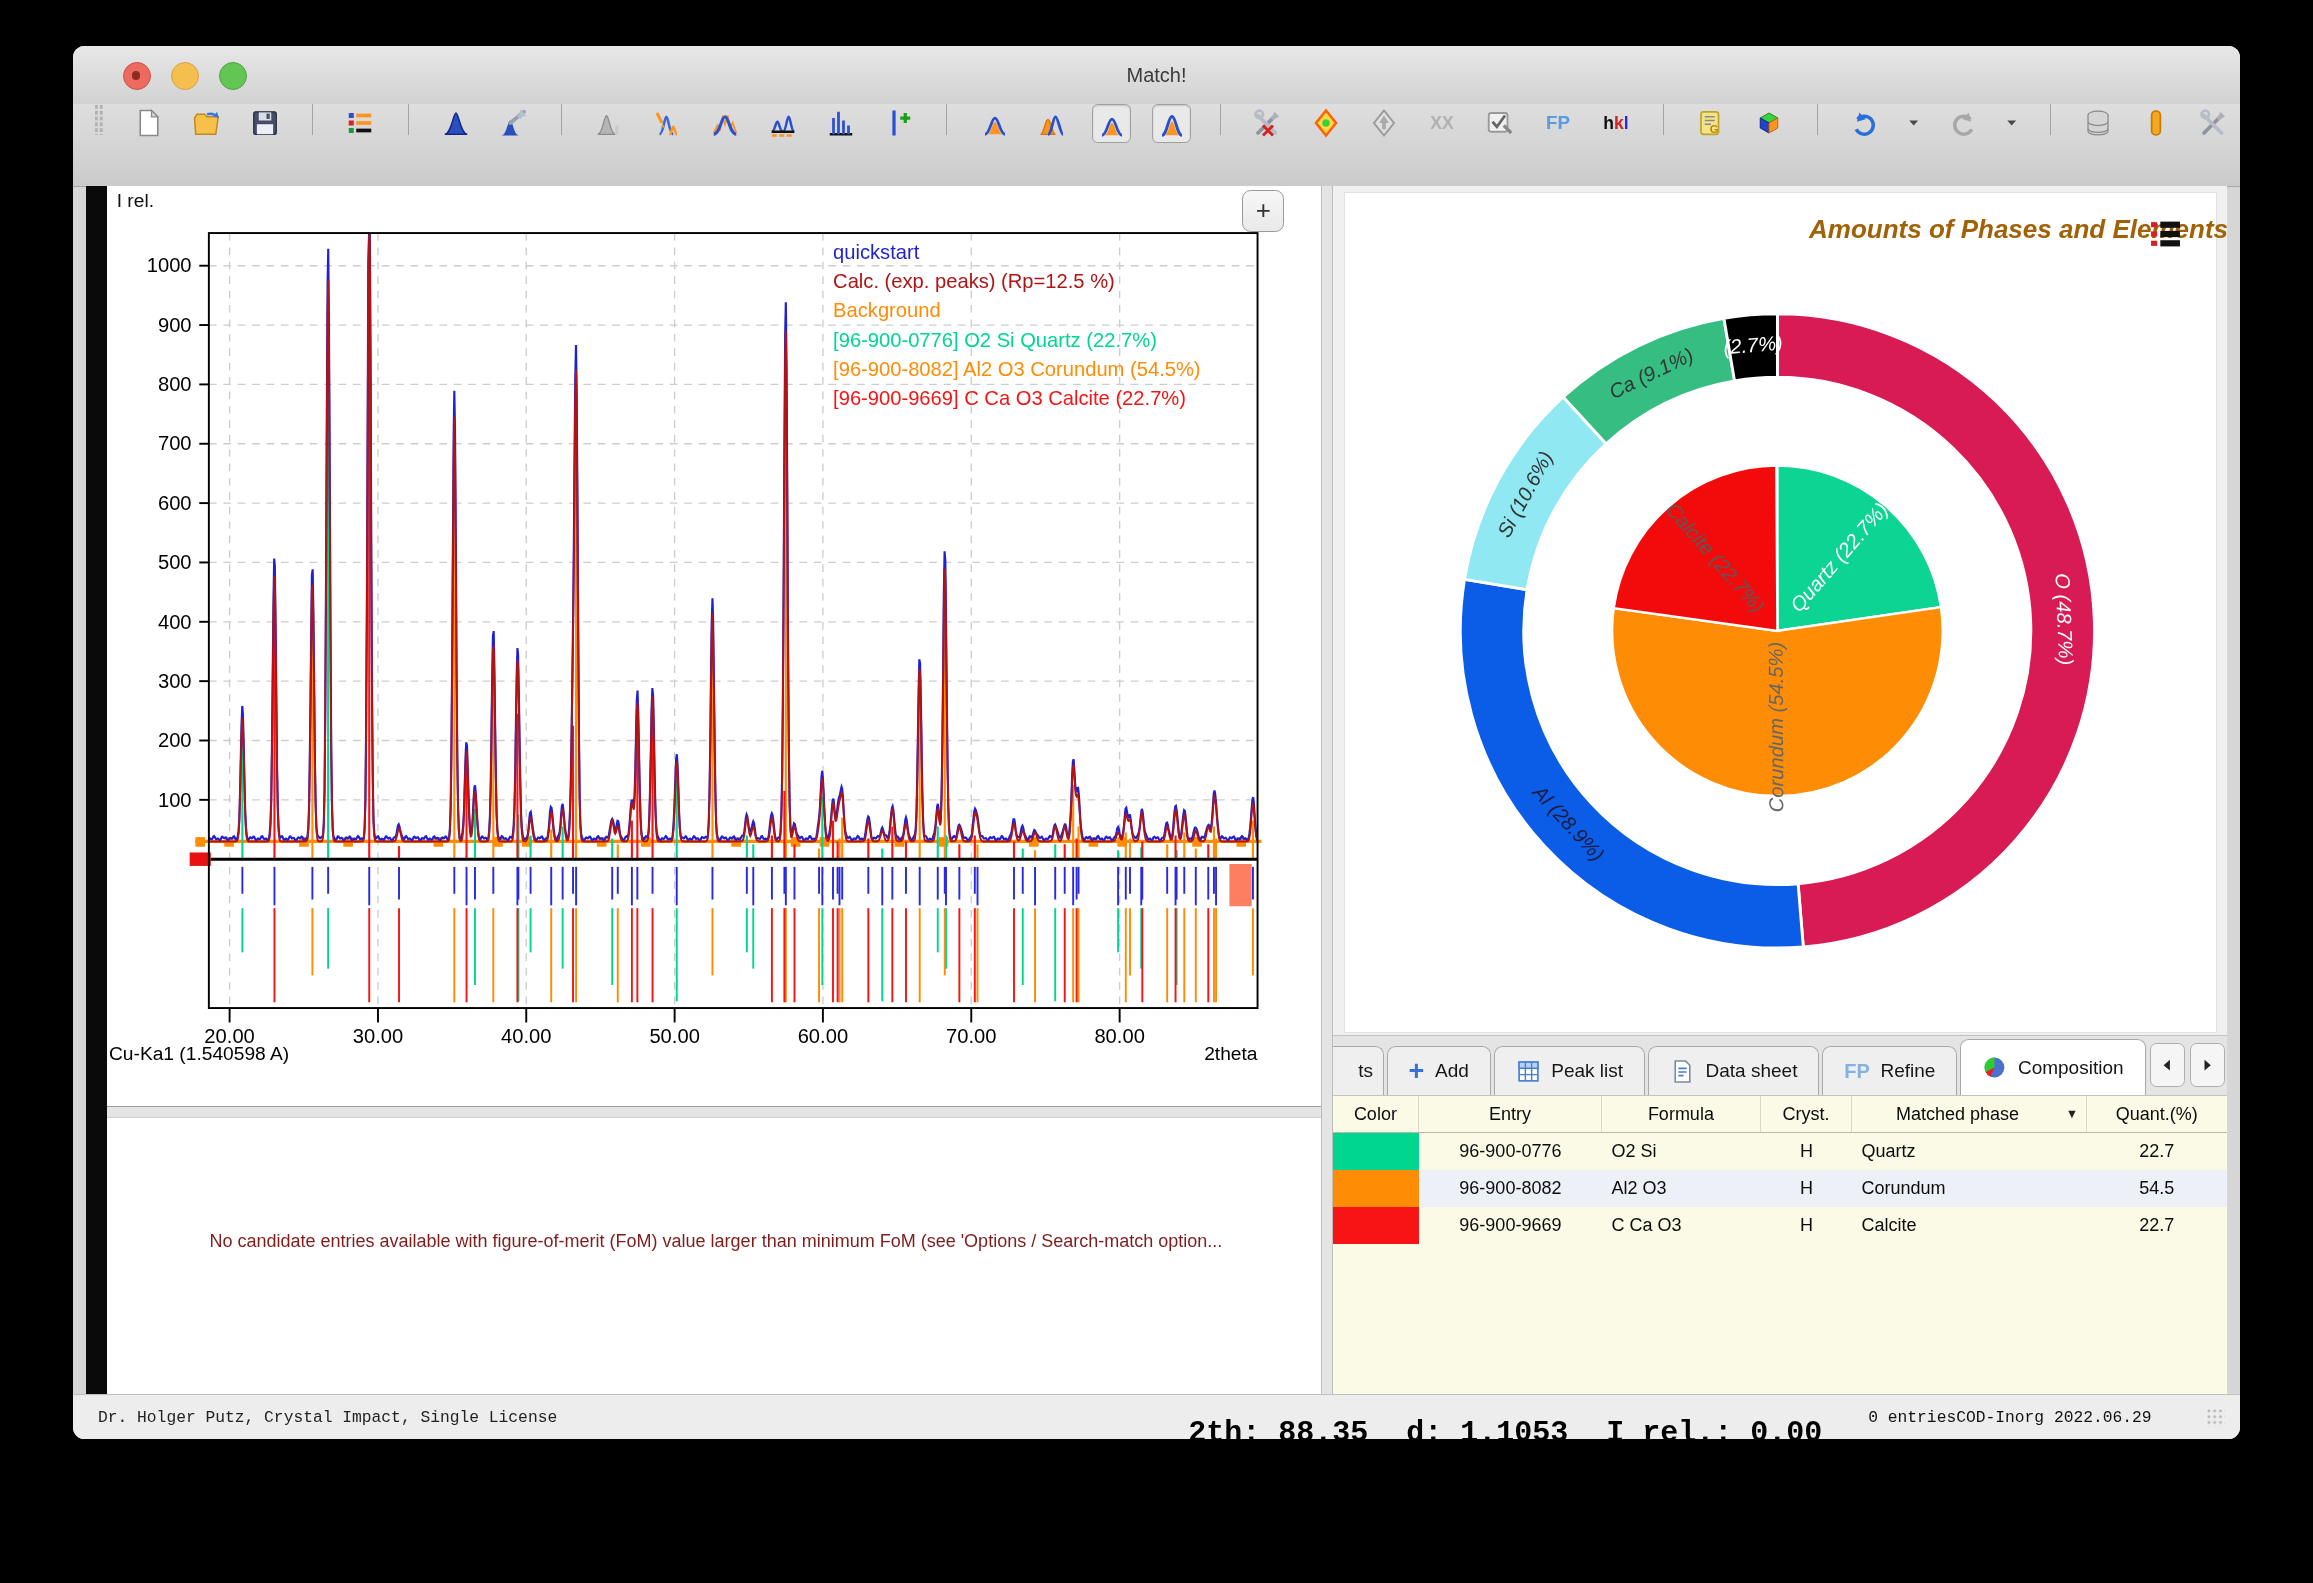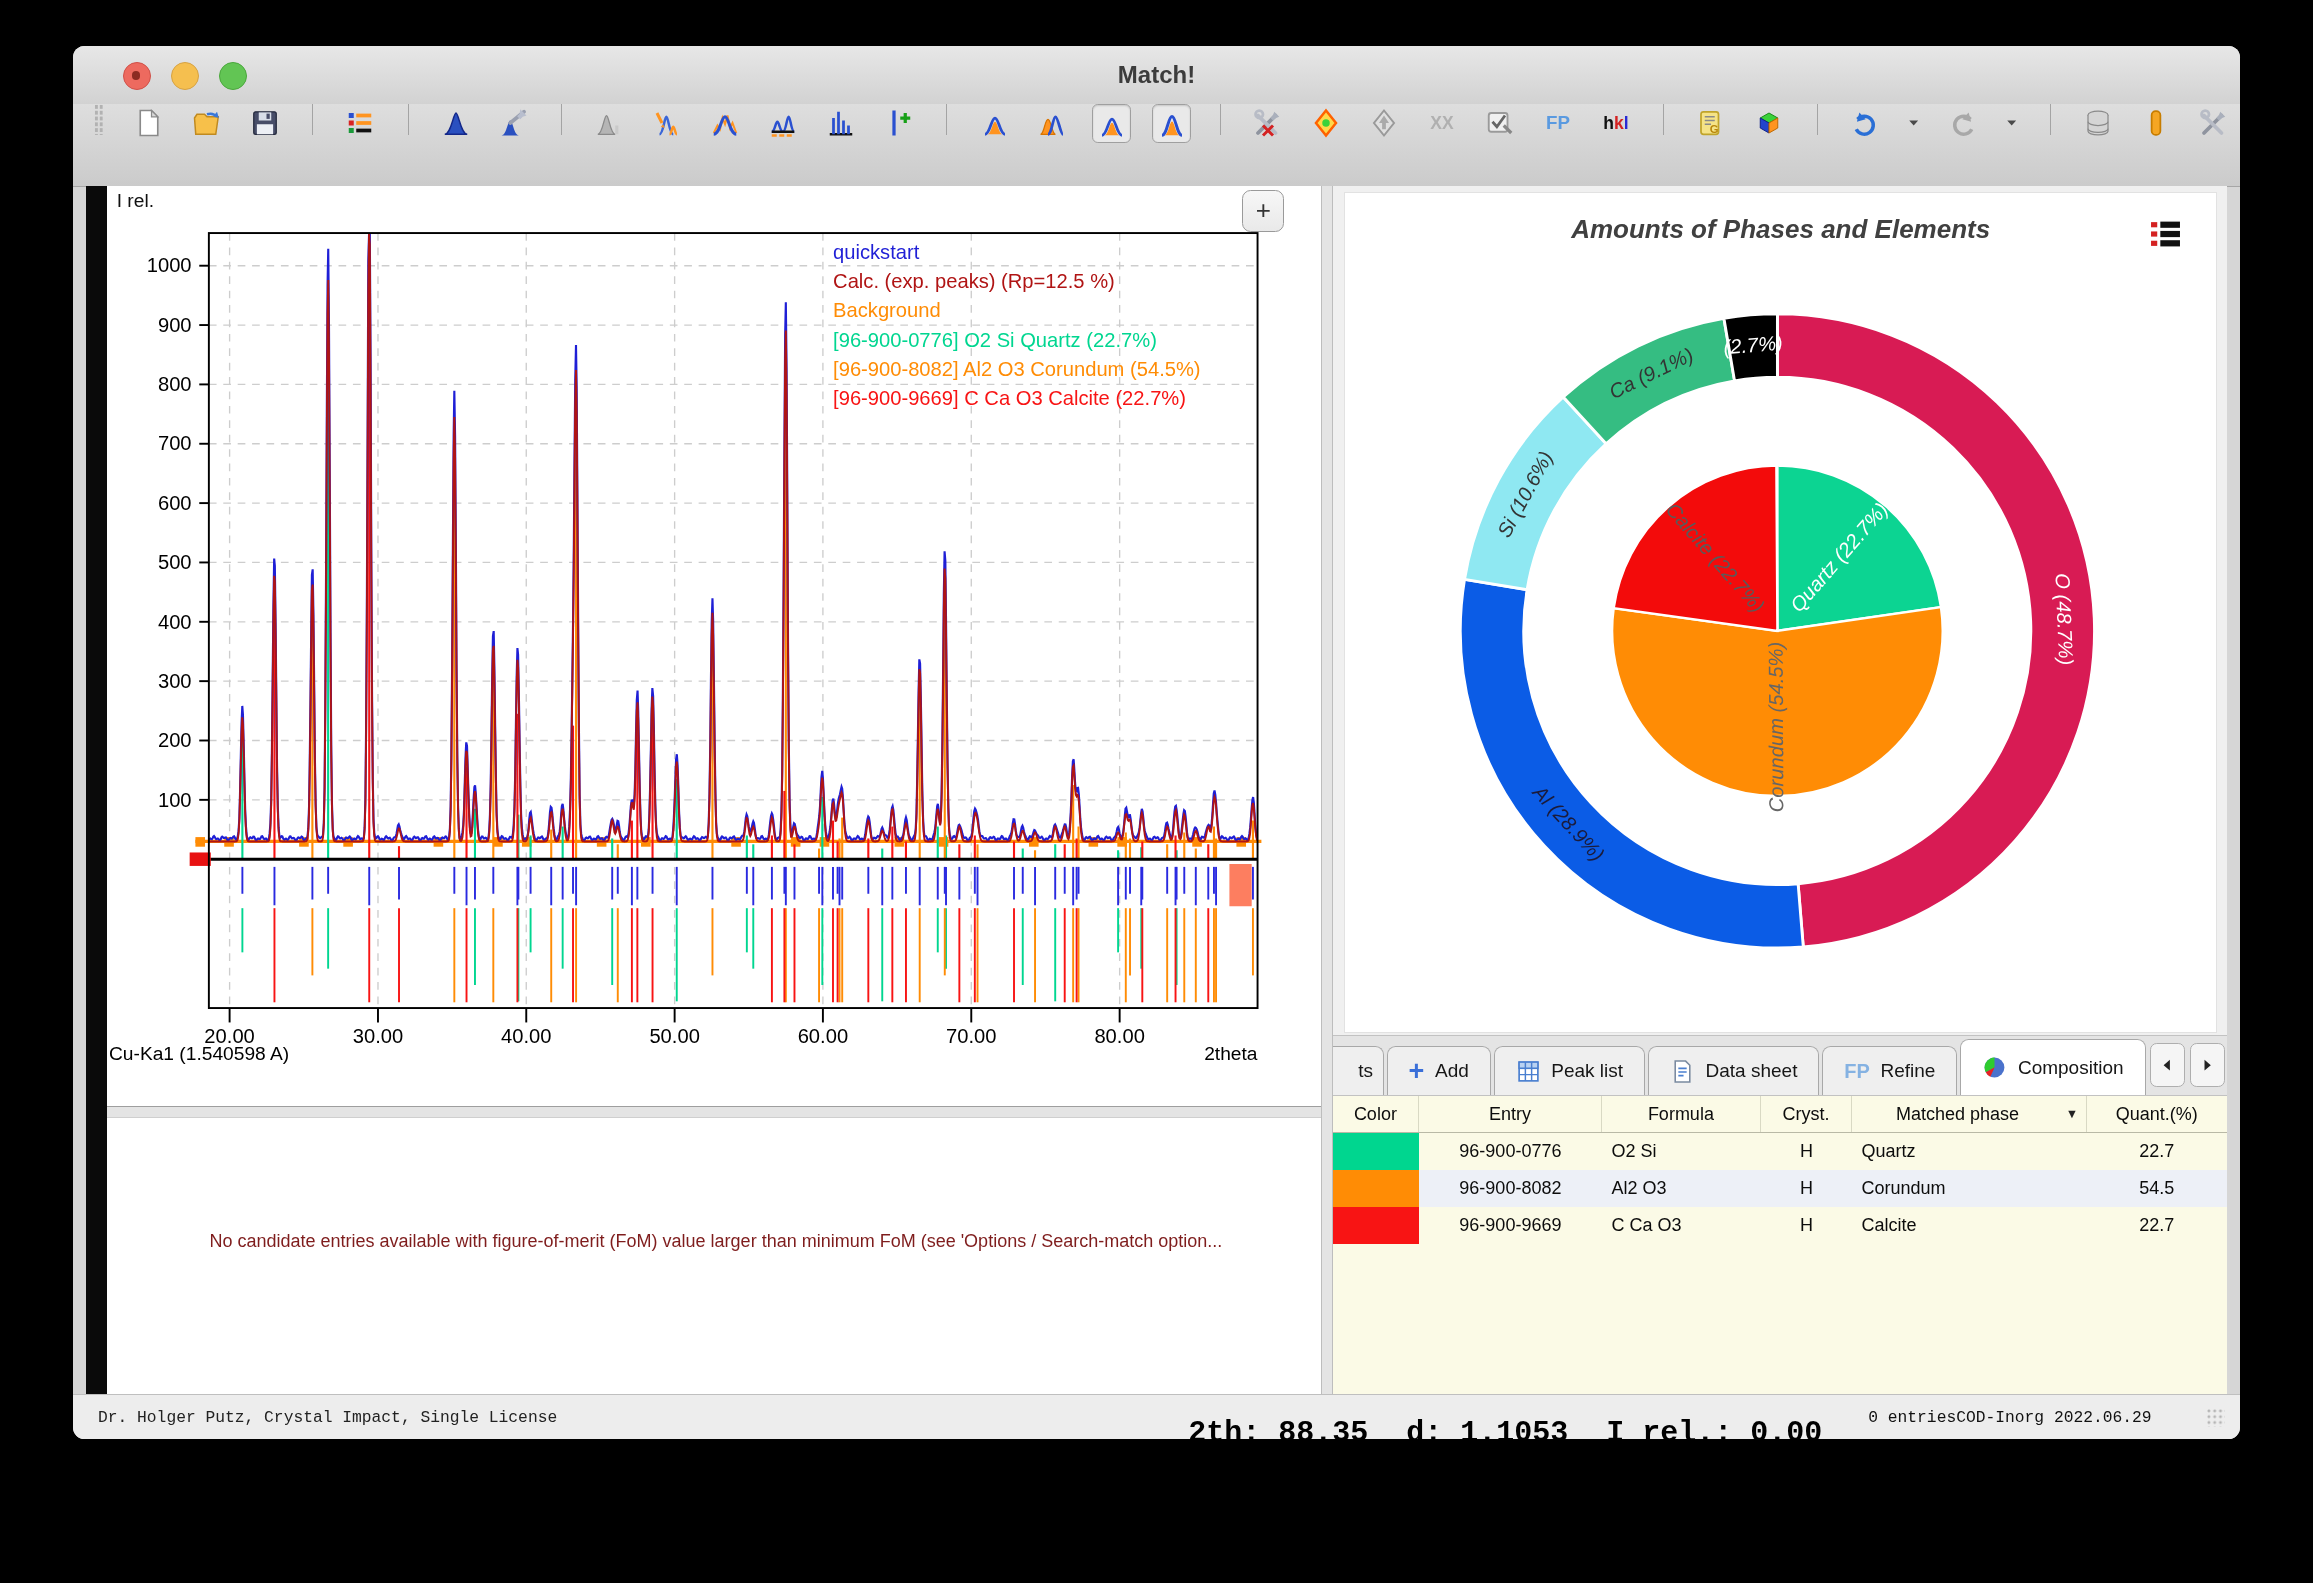--- a/index.html
+++ b/index.html
@@ -9,21 +9,21 @@
           border-radius:11.5px;overflow:hidden;}
   
   .titlebar{height:58px;background:linear-gradient(#e7e7e7,#d2d2d2);position:relative;
             display:flex;align-items:center;justify-content:center;}
   .lights{position:absolute;left:50px;top:16.3px;display:flex;gap:20px;}
   .light{width:26px;height:26px;border-radius:50%;position:relative;}
   .light.red{background:#ed6a5f;border:1px solid #d05048;}
   .light.red::after{content:"";position:absolute;left:7.7px;top:7.7px;width:8.6px;height:8.6px;border-radius:50%;background:#8c2b22;}
   .light.yellow{background:#f5bf4f;border:1px solid #d6a243;}
   .light.green{background:#62c554;border:1px solid #4aa73c;}
-  .wtitle{font-size:24px;font-weight:bold;color:#3c3c3c;}
+  .wtitle{font-size:20px;font-weight:normal;color:#3c3c3c;}
   
   .toolbar{height:82px;background:linear-gradient(#dedede,#cbcbcb);border-bottom:1px solid #a6a6a6;
            display:flex;align-items:flex-start;padding:0 15.4px;gap:21px;}
   .tbtn{width:37px;height:37px;display:flex;align-items:center;justify-content:center;border-radius:5.8px;flex:0 0 auto;}
   .tbtn svg{width:30px;height:30px;}
   .tbtn.pressed{background:#e9e9e9;border:1px solid #9f9f9f;box-shadow:inset 0 1px 1.9px rgba(0,0,0,.15);}
   .tbtn.chevbtn{width:19px;}
   .tbtn.chevbtn svg{width:13.4px;height:13.4px;}
   .tbsep{width:1px;height:31px;background:#a4a4a4;margin:0 7.7px;flex:0 0 auto;}
   .tbdots{width:9.6px;height:31px;margin:0 5.8px;flex:0 0 auto;
@@ -37,22 +37,22 @@
   .divider-h{background:#e4e4e4;border-top:1px solid #9e9e9e;border-bottom:1px solid #cfcfcf;}
   .msg-panel{background:#fff;padding:113px 19px 0 102px;font-size:18px;color:#7f1d1d;white-space:nowrap;overflow:hidden;}
   .divider-v{background:#e4e4e4;border-left:1px solid #bdbdbd;border-right:1px solid #bdbdbd;}
   .zoom-btn{position:absolute;top:3.8px;right:37px;width:40px;height:40px;border-radius:8.6px;
             background:linear-gradient(#f7f7f7,#e9e9e9);border:1.4px solid #9a9a9a;
             font-size:26px;color:#333;display:flex;align-items:center;justify-content:center;}
   
   .right-col{display:grid;grid-template-rows:849px 61px 1fr;background:#f2f2f2;min-width:0;}
   .donut-region{position:relative;background:#f0f0f0;}
   .donut-card{position:absolute;left:11.5px;right:9.6px;top:5.8px;bottom:1.9px;background:#fff;border:1px solid #e2e2e2;}
-  .donut-title{position:absolute;top:21px;left:0;width:100%;text-align:center;
-               font-style:italic;font-weight:bold;font-size:26px;color:#404040;}
+  .donut-title{position:absolute;top:21px;left:12px;width:100%;text-align:right;
+               font-style:italic;font-weight:bold;font-size:26px;color:#a16207;}
   .donut-corner{position:absolute;top:27px;right:35px;width:31px;height:27px;}
   .donut-svg{position:absolute;left:0;top:0;width:100%;height:100%;}
   
   .tabs-row{display:flex;align-items:flex-end;background:#e4e4e4;border-top:1px solid #c2c2c2;
             border-bottom:1px solid #c2c2c2;padding-right:2px;overflow:hidden;}
   .tab{display:flex;align-items:center;gap:10.6px;background:#efefef;border:1px solid #a8a8a8;border-bottom:none;
        border-radius:8.6px 8.6px 0 0;height:48px;padding:0 21px;font-size:19px;color:#161616;margin-right:2.9px;flex:0 0 auto;}
   .tab svg{width:25px;height:25px;}
   .tab .fp-txt{color:#85b2e2;font-weight:bold;font-size:20px;}
   .tab .plus-txt{color:#3a6fd8;font-weight:bold;font-size:27px;line-height:19px;}

